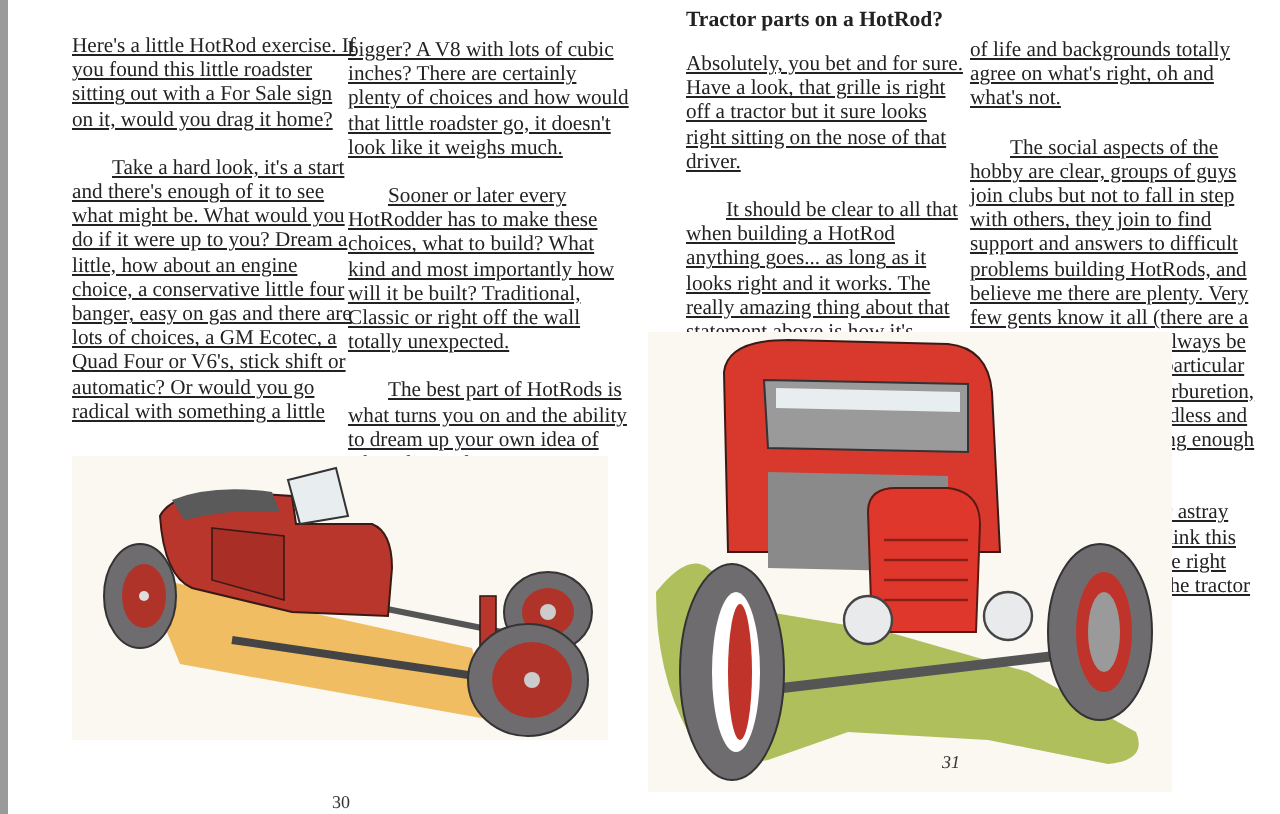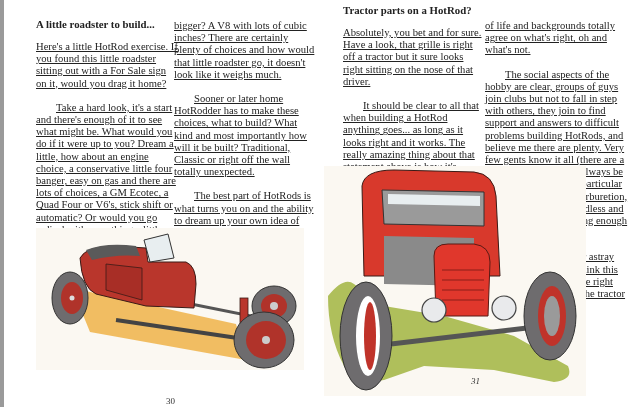--- a/index.html
+++ b/index.html
@@ -15,27 +15,26 @@
   .illus { position:absolute; }
   .pagenum { position:absolute; font-size:9px; color:#333; }
 </style>
 </head>
 <body>
 
 <div class="left-edge"></div>
 
 <div class="page page-left">
   <div class="col" style="left:32px; top:18px; width:142px;">
-    <h2>A little roadster to build...</h2>
     <p>Here's a little HotRod exercise. If you found this little roadster sitting out with a For Sale sign on it, would you drag it home?</p>
     <p class="indent">Take a hard look, it's a start and there's enough of it to see what might be. What would you do if it were up to you? Dream a little, how about an engine choice, a conservative little four banger, easy on gas and there are lots of choices, a GM Ecotec, a Quad Four or V6's, stick shift or automatic? Or would you go radical with something a little</p>
   </div>
   <div class="col" style="left:170px; top:20px; width:142px;">
     <p>bigger? A V8 with lots of cubic inches? There are certainly plenty of choices and how would that little roadster go, it doesn't look like it weighs much.</p>
-    <p class="indent">Sooner or later home HotRodder has to make these choices, what to build? What kind and most importantly how will it be built? Traditional, Classic or right off the wall totally unexpected.</p>
+    <p class="indent">Sooner or later every HotRodder has to make these choices, what to build? What kind and most importantly how will it be built? Traditional, Classic or right off the wall totally unexpected.</p>
     <p class="indent">The best part of HotRods is what turns you on and the ability to dream up your own idea of what's hot and not.</p>
   </div>
 
   <svg class="illus" style="left:32px; top:228px;" width="268" height="142" viewBox="0 0 268 142">
     <rect x="0" y="0" width="268" height="142" fill="#fbf8f2"></rect>
 
     <path d="M36 60 L200 96 L210 132 L54 104 Z" fill="#f0b95a" opacity="0.95"></path>
 
     <path d="M80 92 L215 112" stroke="#444" stroke-width="4"></path>
     <path d="M150 75 L225 90" stroke="#555" stroke-width="3"></path>

